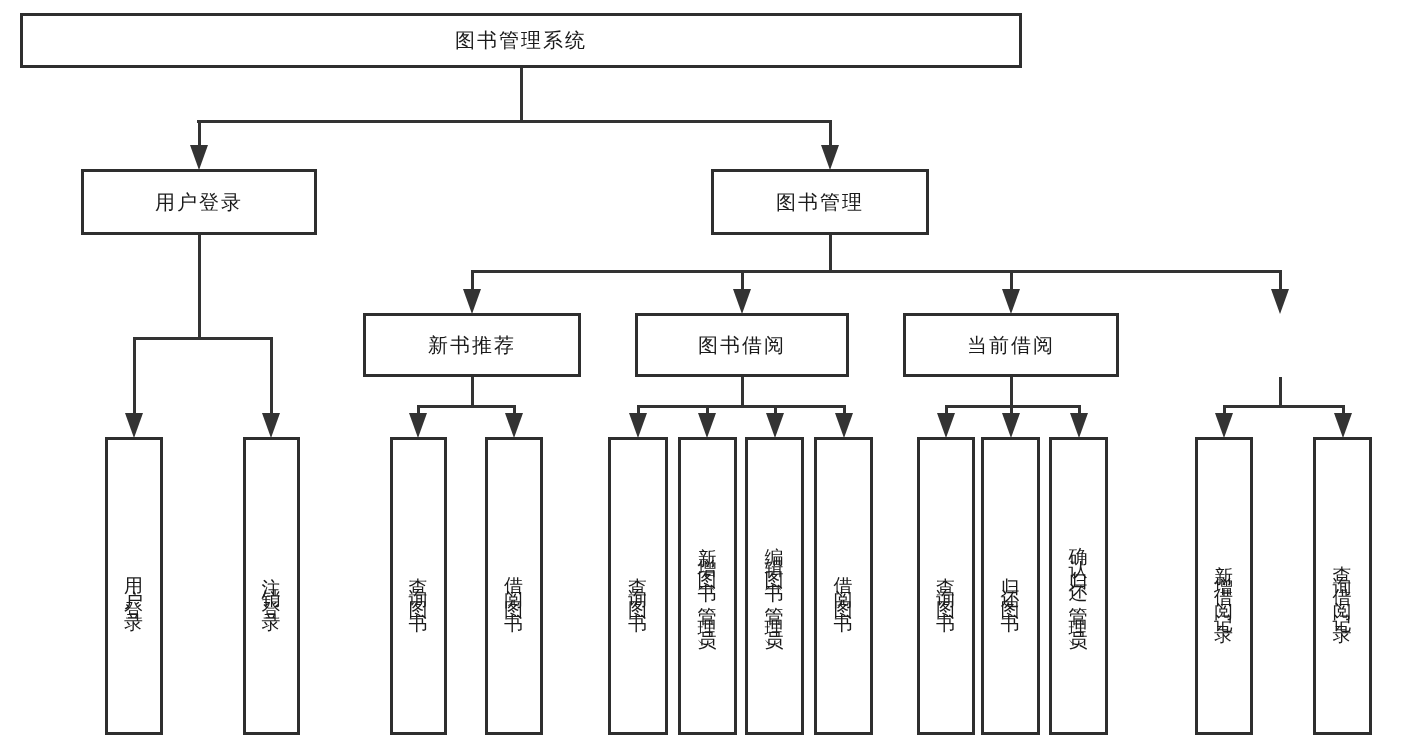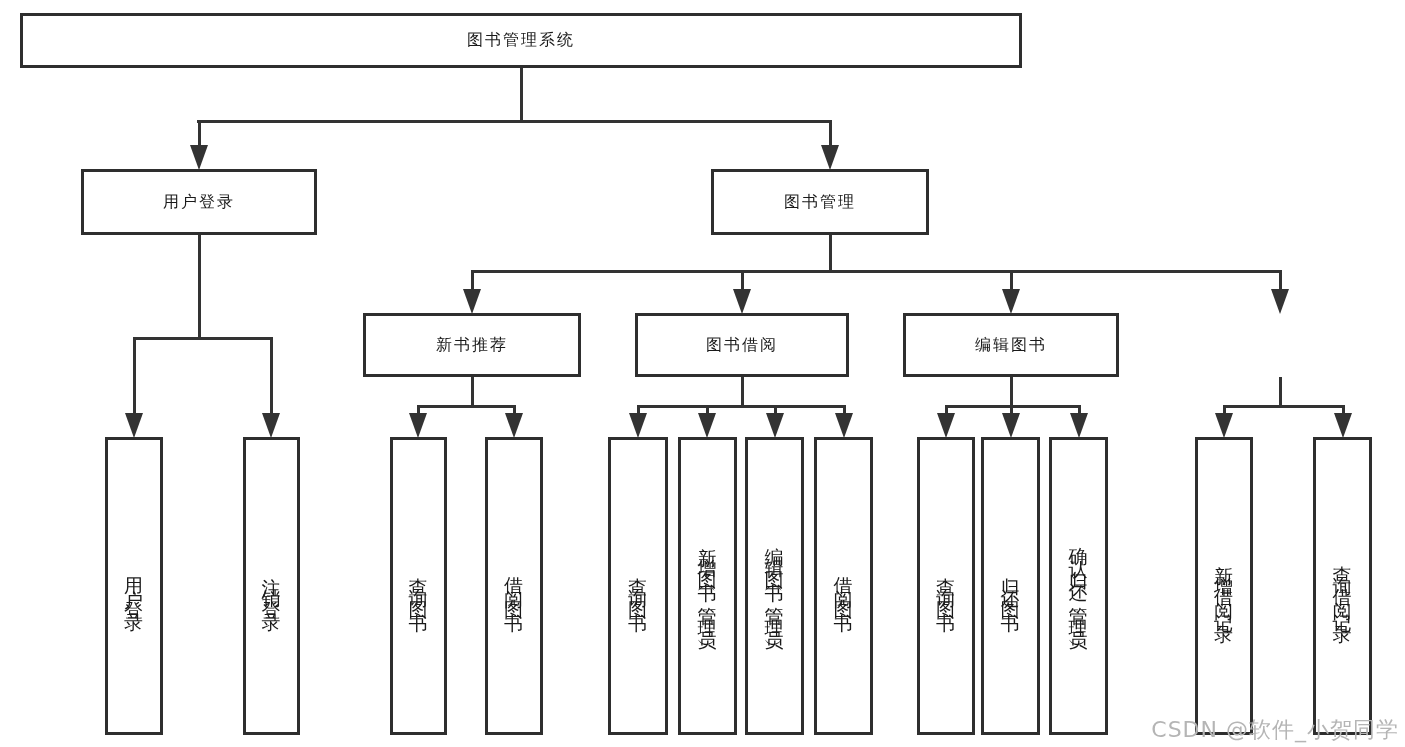--- a/index.html
+++ b/index.html
@@ -12,21 +12,21 @@
   }
   
   .node{
     position:absolute;
     box-sizing:border-box;
     border:3px solid #2e2e2e;
     background:#ffffff;
     display:flex;align-items:center;justify-content:center;
     color:#1a1a1a;
   }
-  .hnode{font-size:16px;letter-spacing:2px;}
+  .hnode{font-size:20px;letter-spacing:2px;}
   .leaf{
     top:437px;height:298px;
     font-size:19px;
   }
   .vtext{
     writing-mode:vertical-rl;
     text-orientation:mixed;
     letter-spacing:12px;
     line-height:1;
     white-space:nowrap;
@@ -125,21 +125,21 @@
     <span>图书管理</span>
   </div>
 
   <div class="node hnode" style="left:363px;top:313px;width:218px;height:64px">
     <span>新书推荐</span>
   </div>
   <div class="node hnode" style="left:635px;top:313px;width:214px;height:64px">
     <span>图书借阅</span>
   </div>
   <div class="node hnode" style="left:903px;top:313px;width:216px;height:64px">
-    <span>编辑图书</span>
+    <span>当前借阅</span>
   </div>
 
   <div class="node leaf" style="left:105px;width:58px">
     <span class="vtext">用户登录</span>
   </div>
   <div class="node leaf" style="left:243px;width:57px">
     <span class="vtext">注销登录</span>
   </div>
 
   <div class="node leaf" style="left:390px;width:57px">
@@ -172,15 +172,14 @@
     <span class="vtext">确认归还（管理员）</span>
   </div>
 
   <div class="node leaf" style="left:1195px;width:58px">
     <span class="vtext">新增借阅记录</span>
   </div>
   <div class="node leaf" style="left:1313px;width:59px">
     <span class="vtext">查询借阅记录</span>
   </div>
 
-  <div class="watermark">CSDN @软件_小贺同学</div>
 
 </div>
 
 </body></html>

